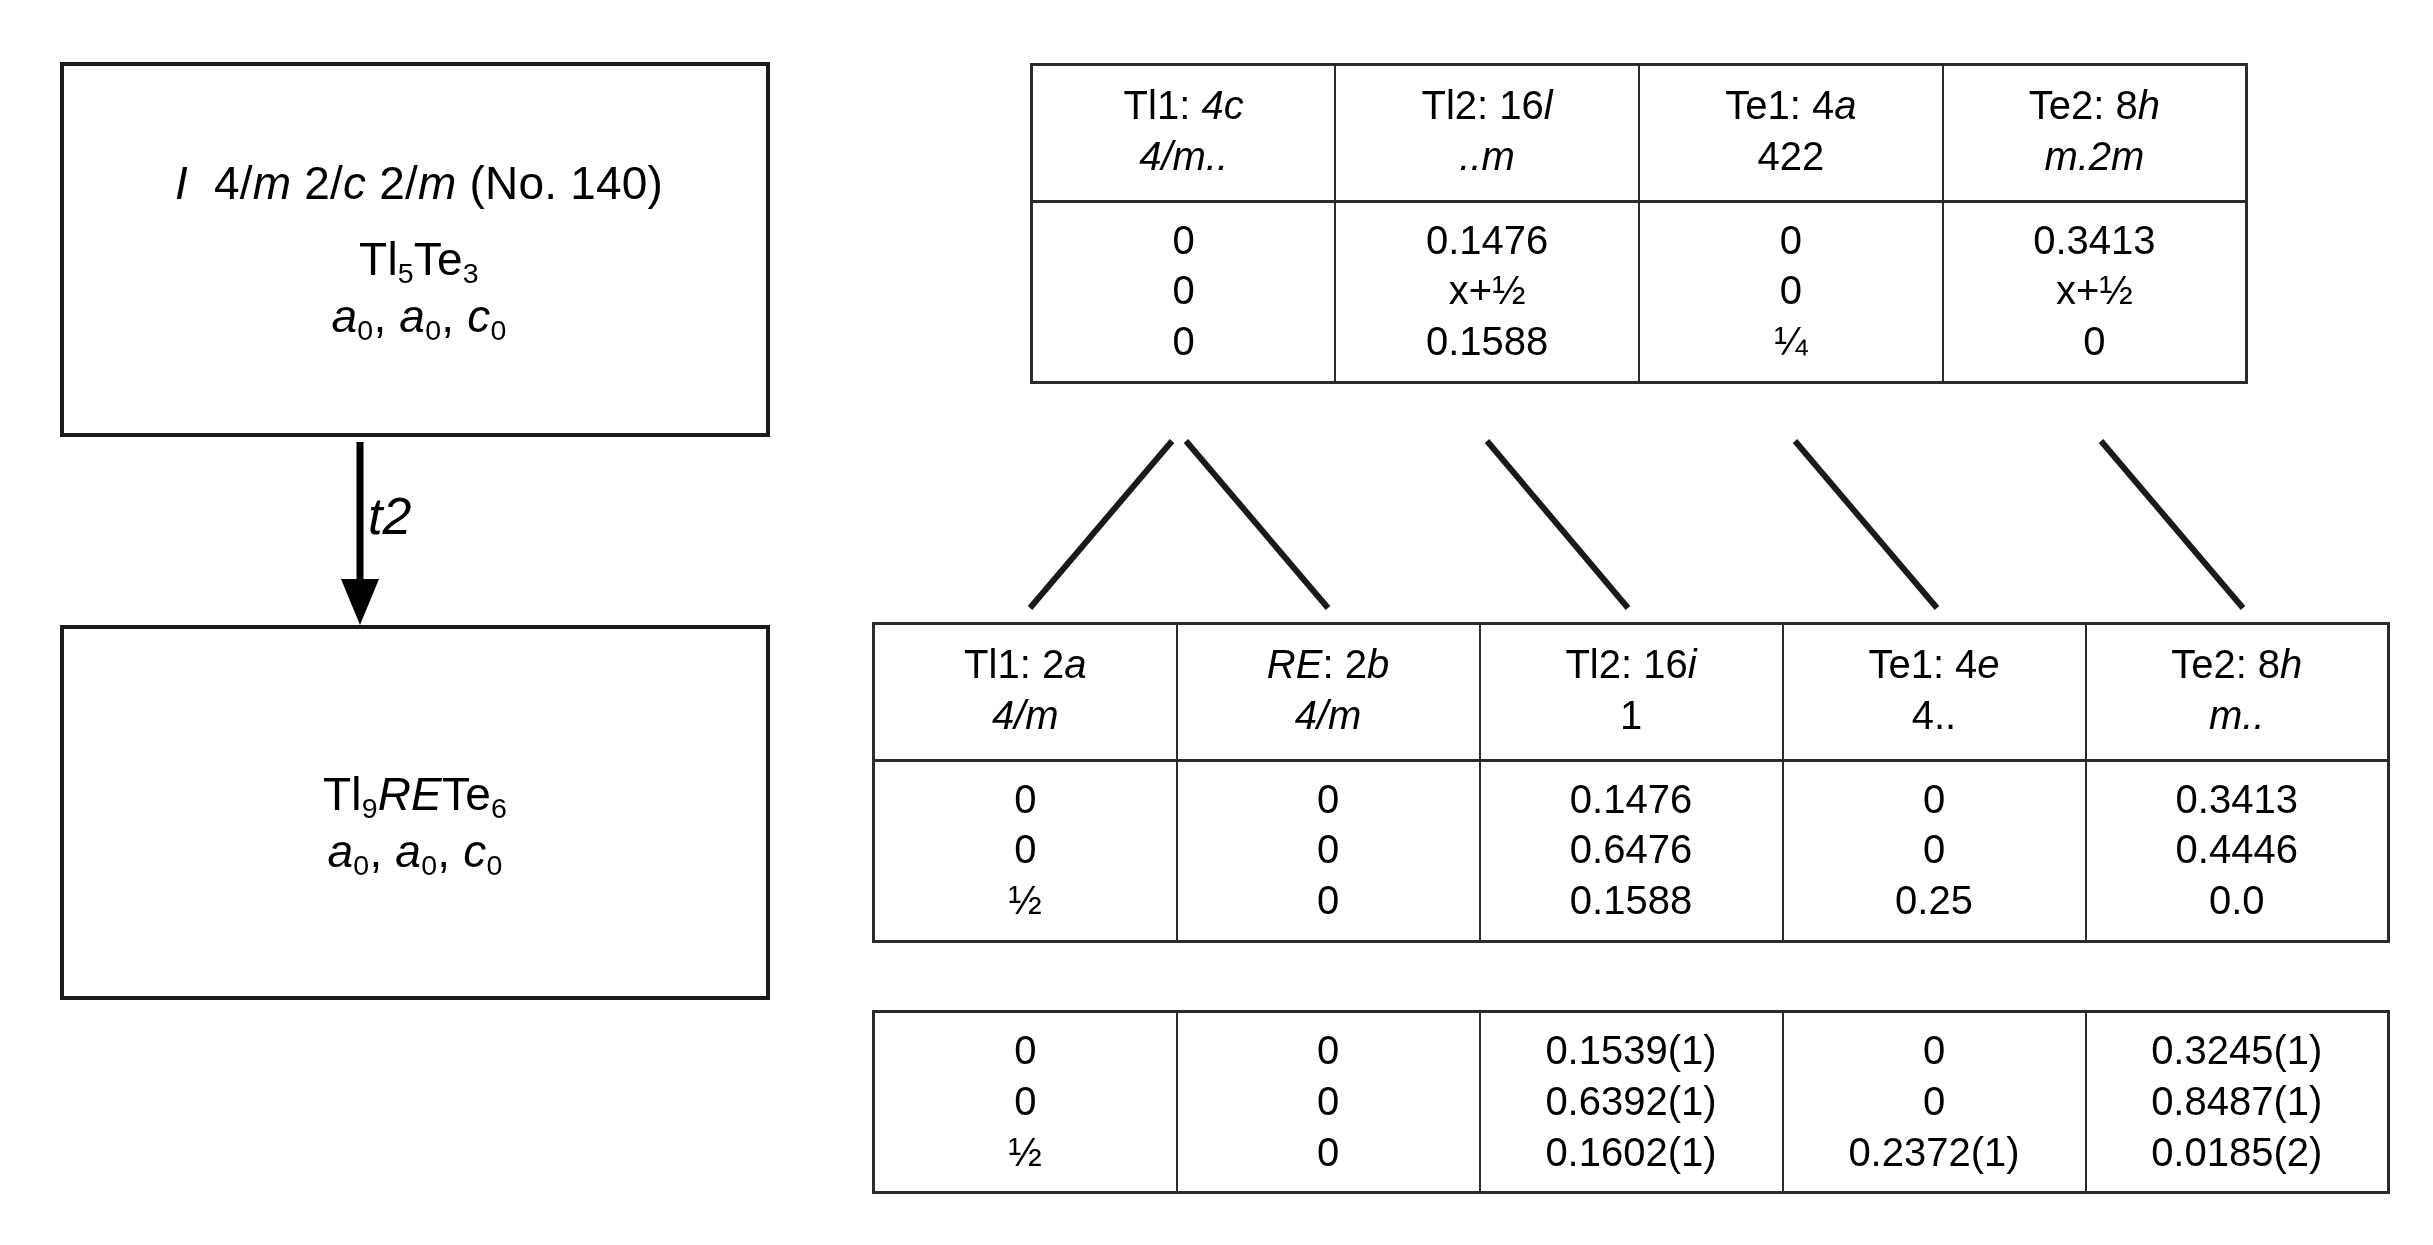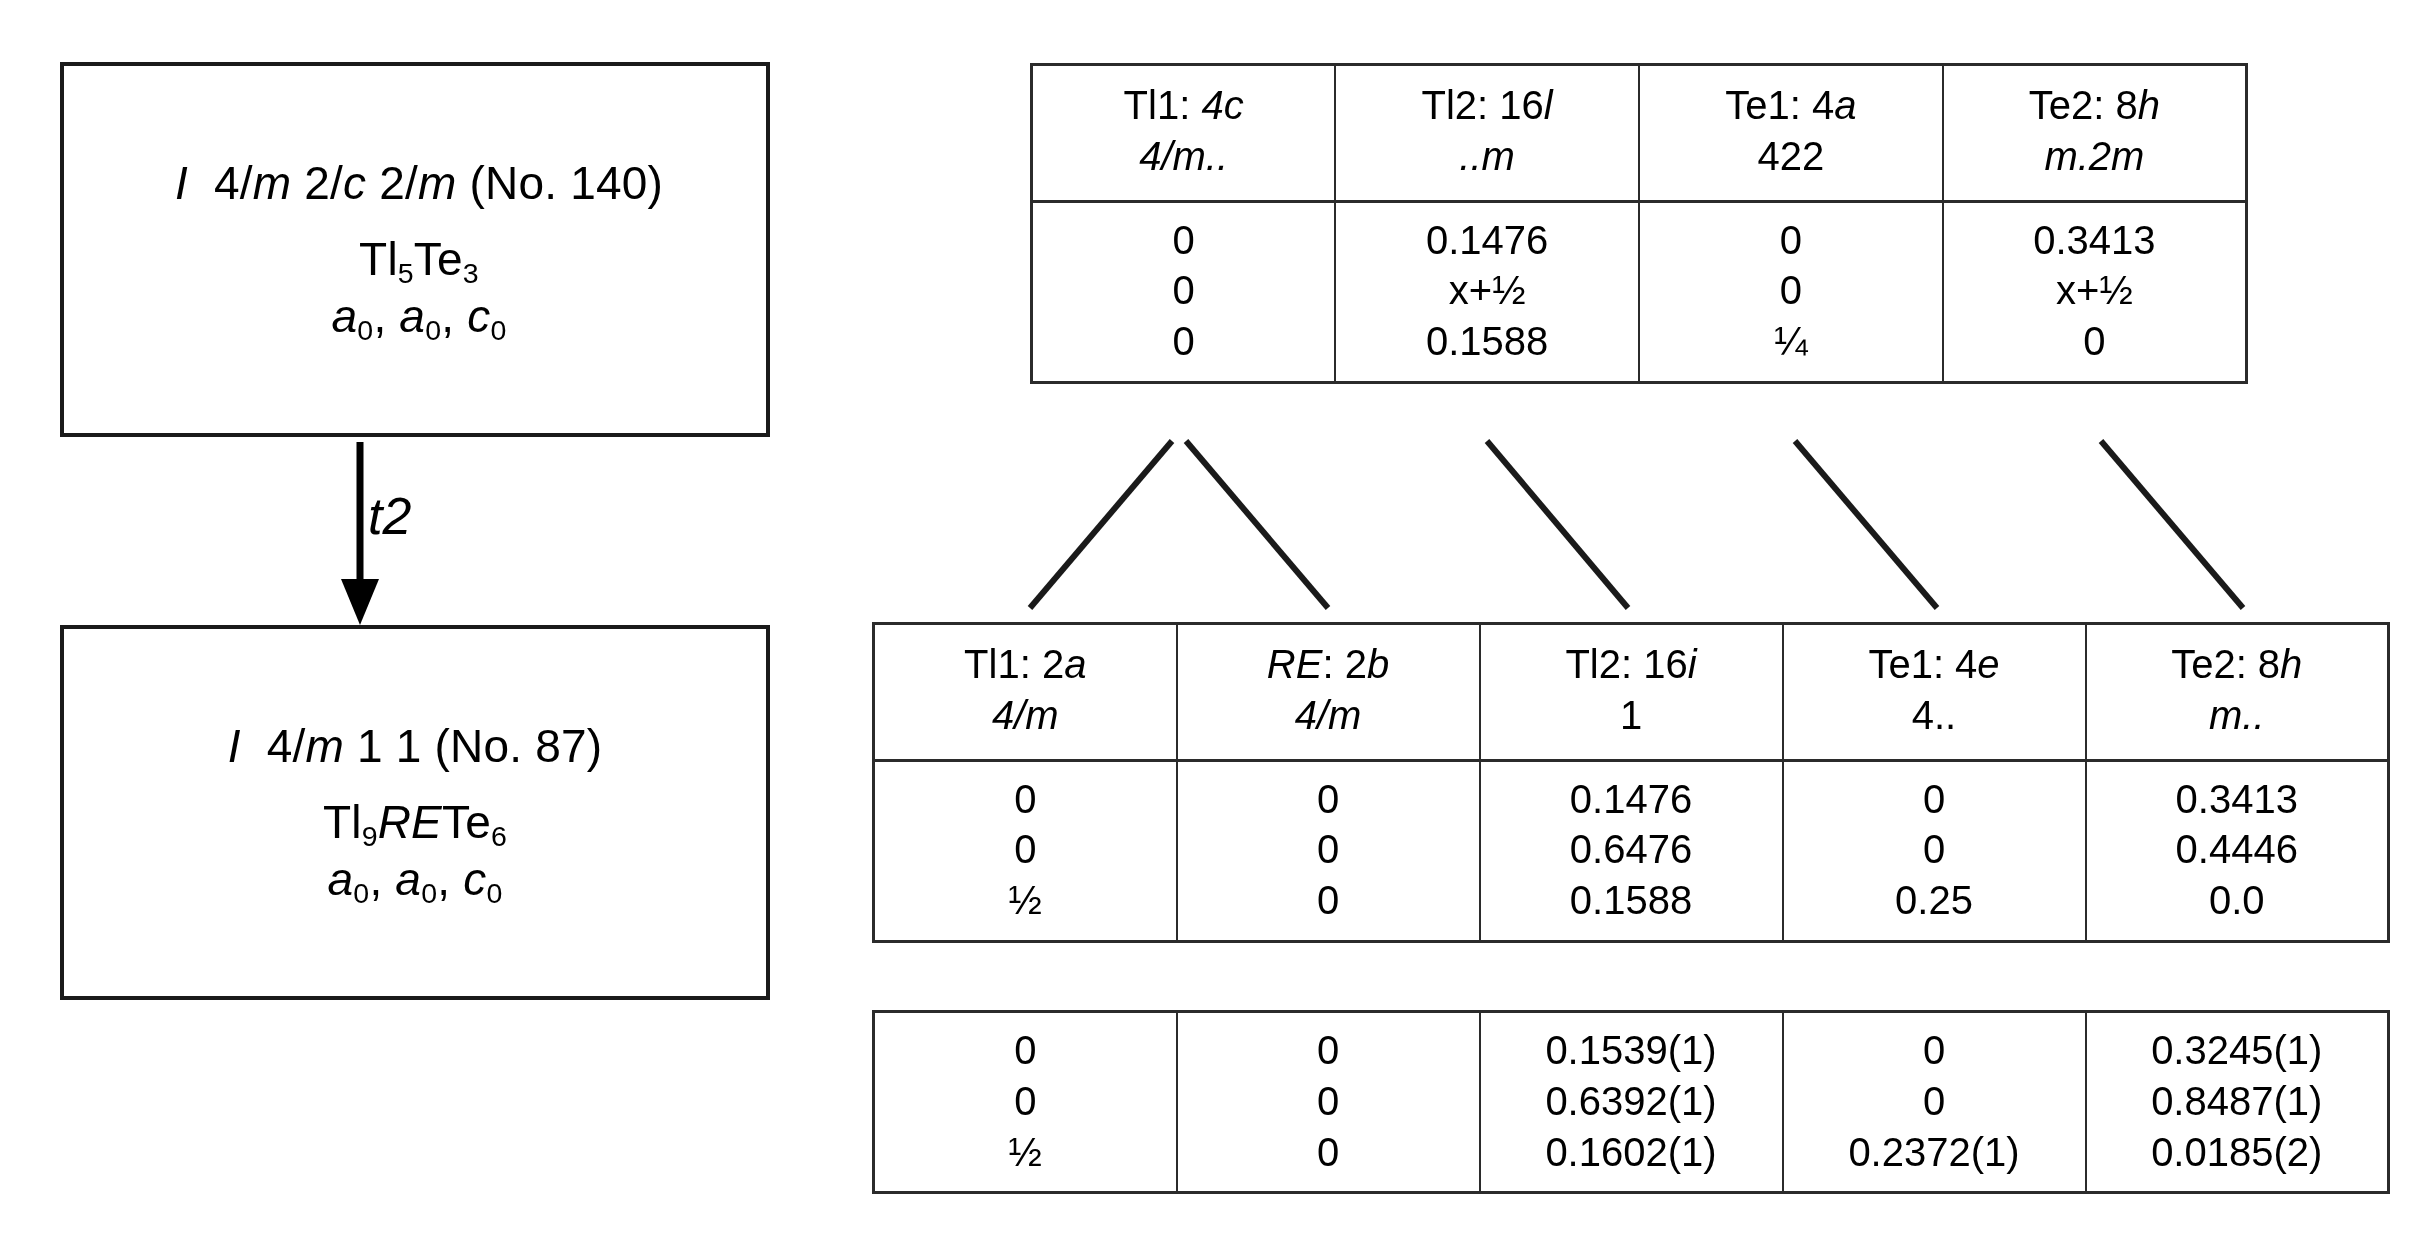--- a/index.html
+++ b/index.html
@@ -145,25 +145,20 @@
 
   <div id="arrow-group">
     <svg width="360" height="190">
       <line x1="120" y1="2" x2="120" y2="150" stroke="#000000" stroke-width="7"></line>
       <polygon points="120,185 101,139 139,139" fill="#000000"></polygon>
     </svg>
     <span id="arrow-label">t2</span>
   </div>
 
   <div class="sg-box" id="box-child" style="left:60px; top:625px; width:710px; height:375px;">
-    <div class="sg-line l1">
-      <span class="it">I</span>
-      <span>&nbsp;4/</span><span class="it">m</span><span> 1 1</span>
-      <span>(No. 87)</span>
-    </div>
     <div class="sg-line l2">
       <span>Tl</span><sub>9</sub><span class="it">RE</span><span>Te</span><sub>6</sub>
     </div>
     <div class="sg-line l3">
       <span class="it">a</span><sub>0</sub>,
       <span class="it">a</span><sub>0</sub>,
       <span class="it">c</span><sub>0</sub>
     </div>
   </div>
 

